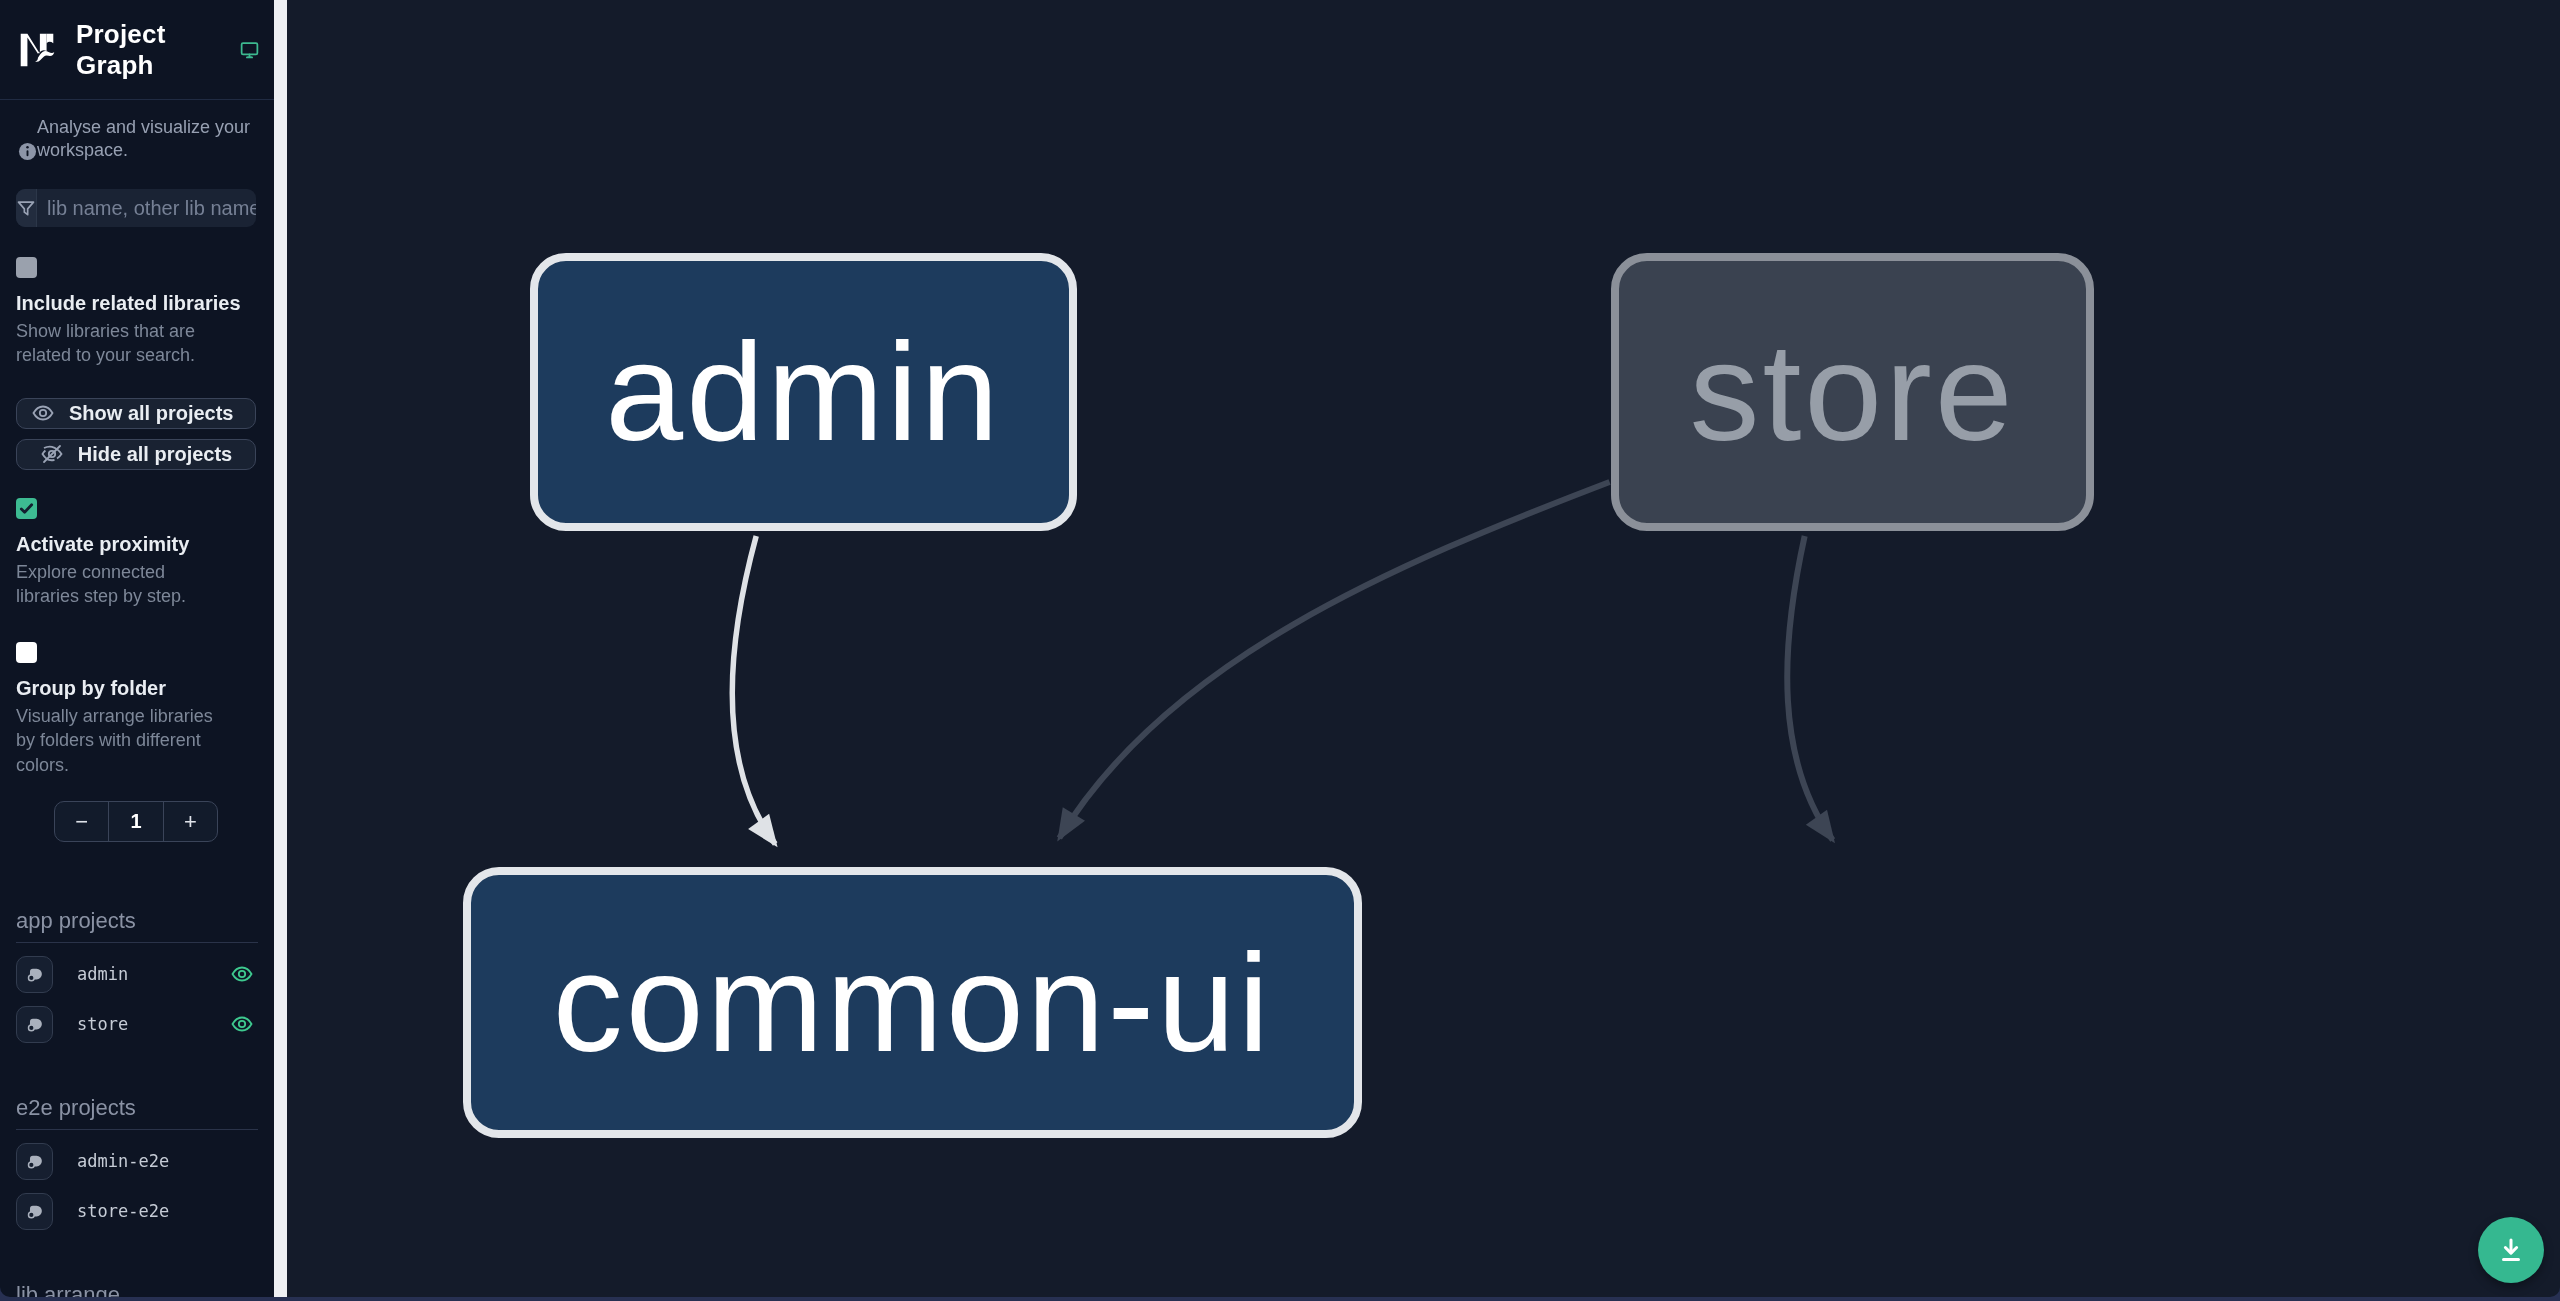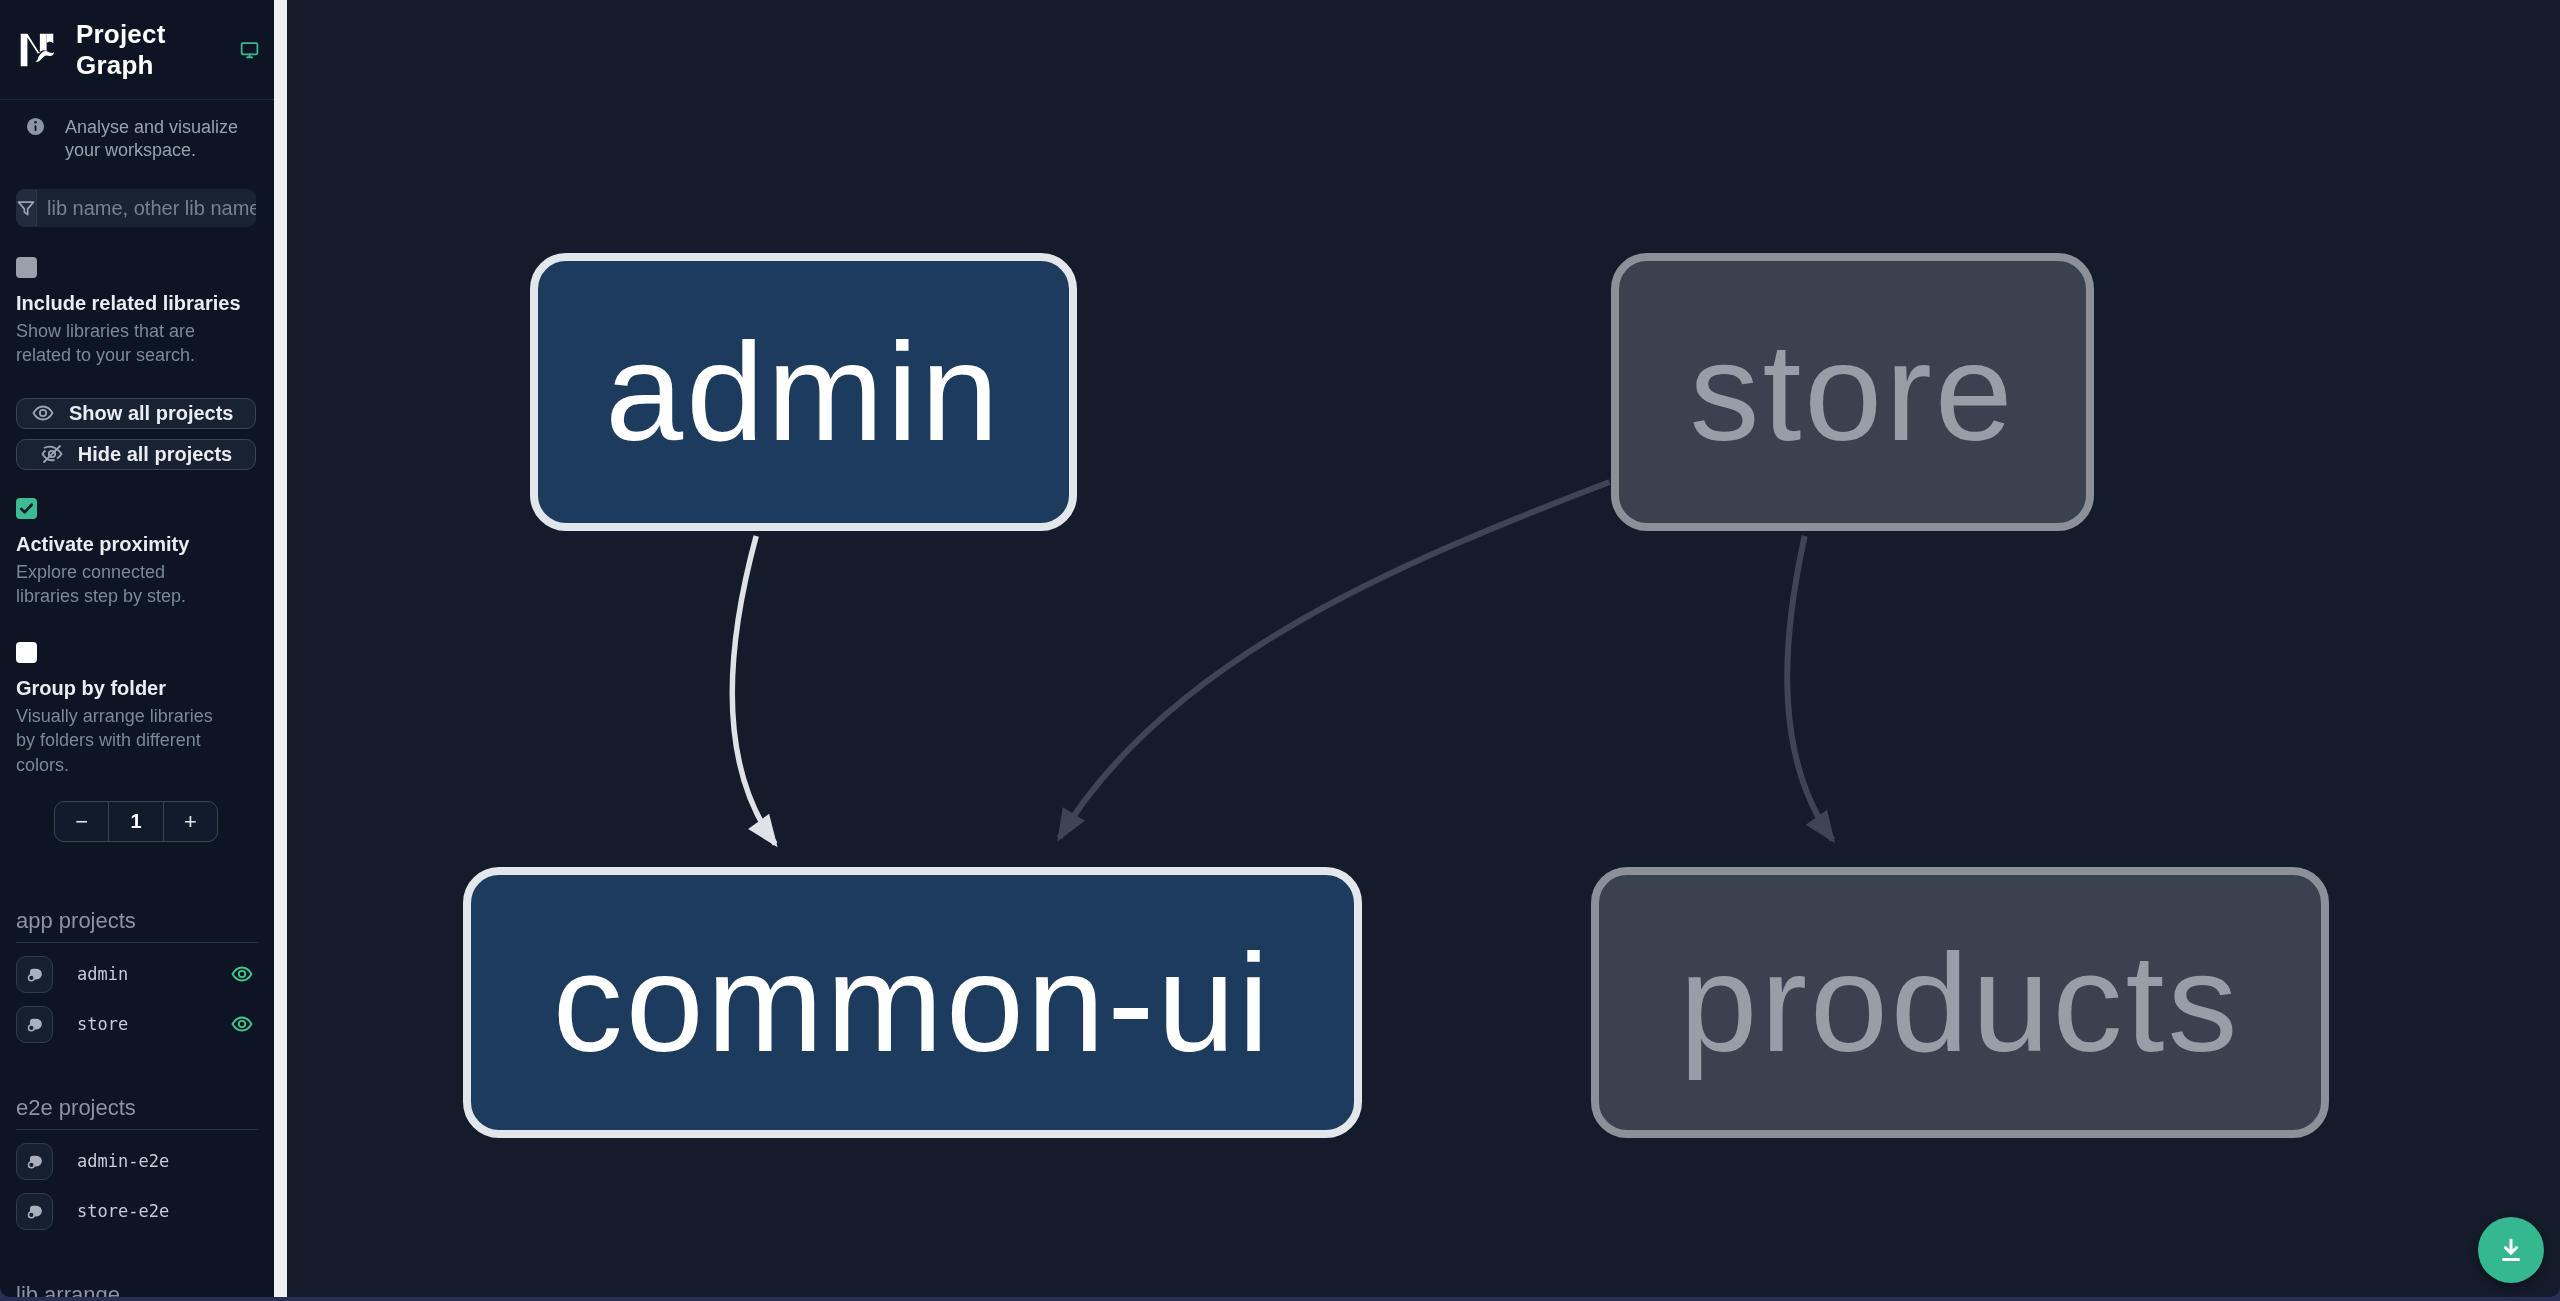--- a/index.html
+++ b/index.html
@@ -19,21 +19,21 @@
   }
   .sidebar-header {
     height:100px; display:flex; align-items:center; gap:16px;
     padding:0 14px; border-bottom:1px solid #202b42;
   }
   .nx-logo { width:46px; height:46px; flex:0 0 46px; }
   .app-title { font-size:26px; font-weight:700; color:#ffffff; letter-spacing:.2px; }
   .monitor-icon { width:26px; height:26px; margin-left:6px; }
 
   .tagline-row {
-    display:flex; align-items:flex-start; gap:20px; padding:16px 16px 6px 18px;margin-left:8px;
+    display:flex; align-items:flex-end; gap:0; padding:16px 16px 6px 18px;
   }
   .info-icon { width:19px; height:19px; flex:0 0 19px; margin-top:1px; }
   .tagline { font-size:18px; color:#97a0b2; line-height:1.25; }
 
   .filter-bar {
     margin:22px 16px 0 16px; width:240px; height:38px; display:flex;
     background:#1a2334; border-radius:9px; overflow:hidden;
   }
   .filter-icon-seg {
     width:40px; display:flex; align-items:center; justify-content:center;
@@ -322,23 +322,20 @@
     </div>
 
     <div class="node faded node-store">
       <span>store</span>
     </div>
 
     <div class="node focused node-common-ui">
       <span>common-ui</span>
     </div>
 
-    <div class="node faded node-products">
-      <span>products</span>
-    </div>
 
     <button class="fab">
       <svg viewBox="0 0 24 24" fill="none" stroke="#ffffff" stroke-width="2.4" stroke-linecap="round" stroke-linejoin="round">
         <path d="M12 4 v10"></path>
         <path d="M7.5 10 L12 14.5 L16.5 10"></path>
         <path d="M6 19.5 h12"></path>
       </svg>
     </button>
 
   </main>

